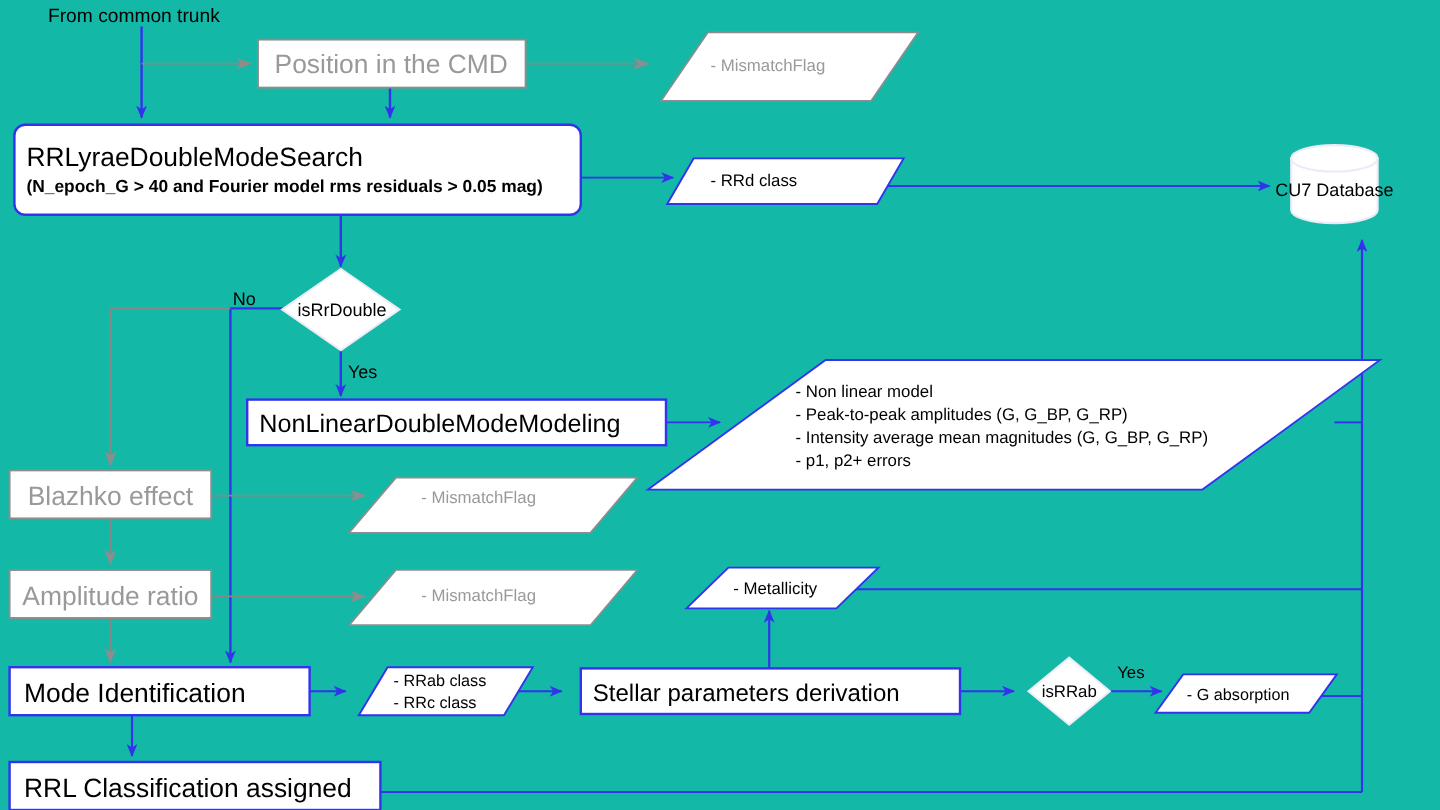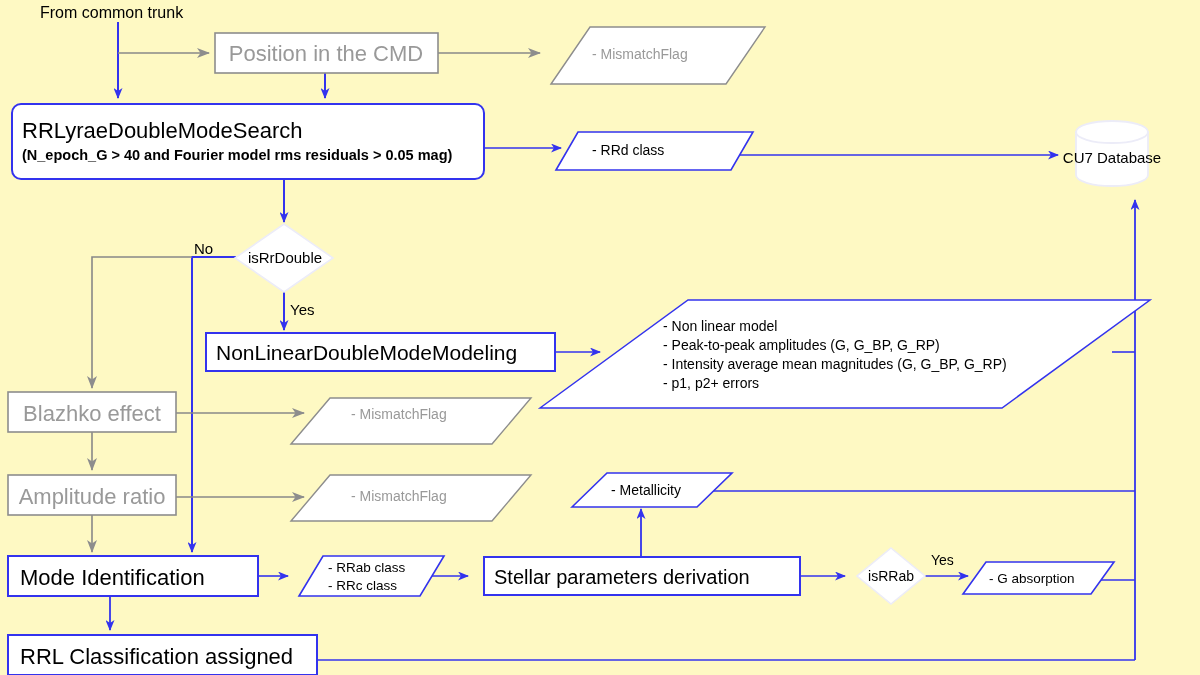--- a/index.html
+++ b/index.html
@@ -1,17 +1,17 @@
 <!DOCTYPE html>
 <html><head>
 <meta charset="utf-8">
 <style>
   html,body{margin:0;padding:0;background:#ffffff;}
   body{width:1200px;height:675px;overflow:hidden;font-family:"Liberation Sans",sans-serif;}
-  #stage{position:relative;width:1200px;height:675px;background:#fef9c3;}
+  #stage{position:relative;width:1200px;height:675px;background:#14b8a6;}
   svg{display:block;}
   text{font-family:"Liberation Sans",sans-serif;}
   .blue-stroke{stroke:#3333ee;fill:none;}
   .gray-stroke{stroke:#888888;fill:none;}
   .t-black{fill:#000;}
   .t-gray{fill:#999999;}
 </style>
 </head>
 <body>
 

